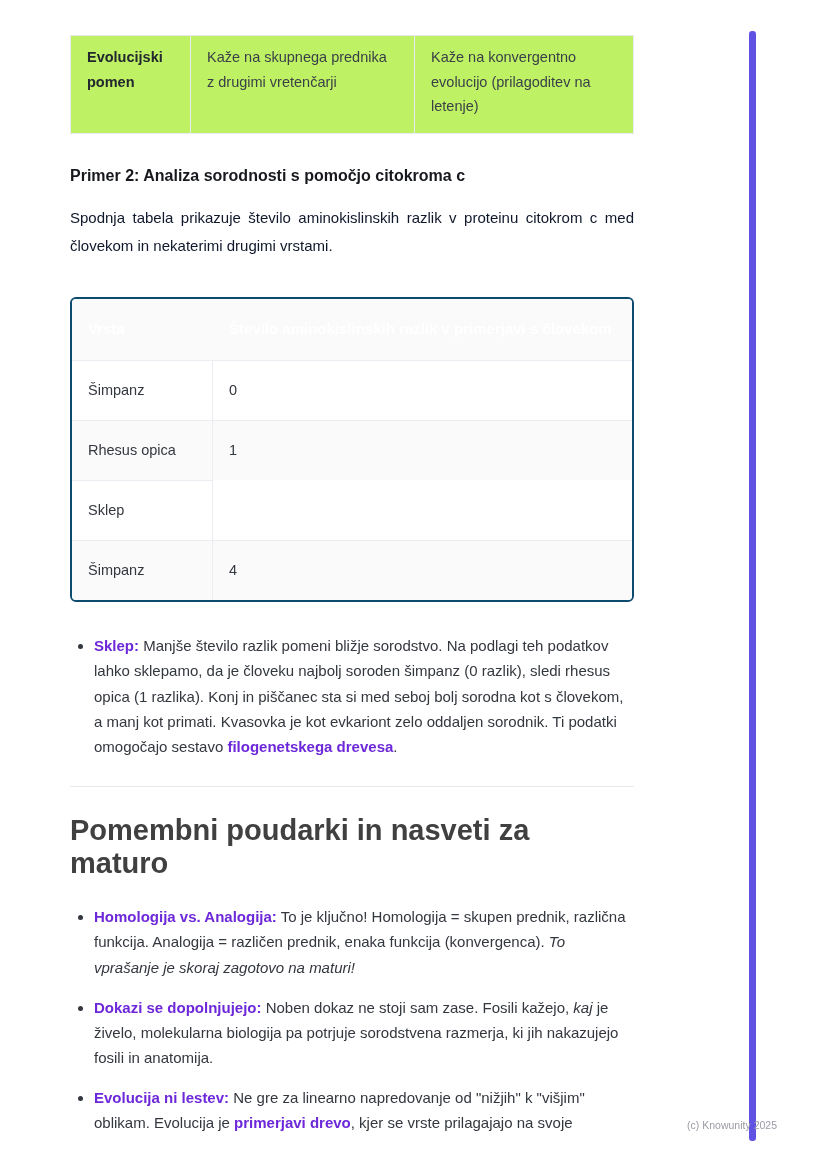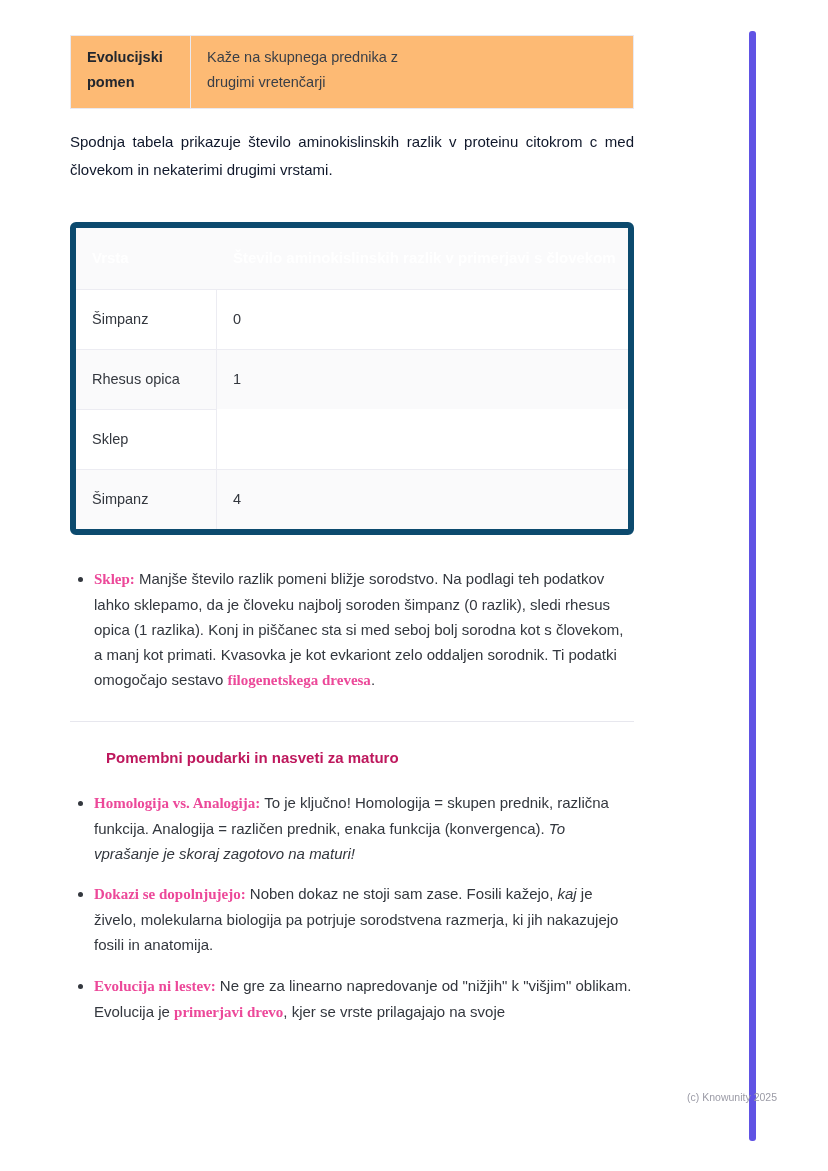--- a/index.html
+++ b/index.html
@@ -11,40 +11,40 @@
     position: relative;
     overflow: hidden;
   }
   .content { position: absolute; left: 70px; top: 35px; width: 564px; }
 
   
   .frag-table {
     display: grid;
     grid-template-columns: 120px 224px 220px;
     border: 1px solid #e9e9f0;
-    background: #fdba74;
+    background: #bef264;
     font-size: 14.5px;
     line-height: 1.7;
     color: #3a3f47;
   }
   .frag-cell { padding: 9px 16px 14px; border-right: 1px solid #e9e9f0; }
   .frag-cell:last-child { border-right: none; }
   .frag-cell.b { font-weight: bold; color: #23272e; }
 
   
   .h3 { margin-top: 33px; font-size: 16px; font-weight: bold; color: #16181d; }
   .intro {
     margin-top: 19px; font-size: 15px; line-height: 1.85;
     text-align: justify; color: #0f172a;
   }
 
   
   .main-table {
     margin-top: 38px;
-    border: 6px solid #0c4a6e;
+    border: 2px solid #0c4a6e;
     border-radius: 6px;
     overflow: hidden;
   }
   .mt-row { display: grid; grid-template-columns: 141px 423px; }
   .mt-row:nth-child(odd) { background: #fafafb; }
   .mt-header { background: #594be0; color: #ffffff; }
   .mt-header .mt-cell {
     font-weight: bold; font-size: 15px; line-height: 1.65;
     padding: 18px 16px; display: flex; align-items: center;
     border: none;
@@ -56,57 +56,58 @@
   .mt-cell.c0 { border-right: 1px solid #ececf2; padding-right: 24px; }
   .mt-header .mt-cell.c0 { border-right: none; }
 
   
   ul.bullets { margin-top: 31px; padding-left: 24px; }
   ul.bullets li {
     font-size: 15px; line-height: 1.68; color: #33373e;
     margin-bottom: 15px;
   }
   ul.bullets li:last-child { margin-bottom: 0; }
-  .seg-b { font-weight: bold; color: #ec4899; font-family: Liberation Serif, serif; }
+  .seg-b { font-weight: bold; color: #6d28d9; }
   .seg-i { font-style: italic; }
 
   .divider { margin-top: 27px; border: none; border-top: 1px solid #e7e7ee; }
 
   .h2-accent {
-    margin-top: 27px; font-size: 15px; font-weight: bold;
-    color: #be185d;
-    margin-left: 36px;
+    margin-top: 27px; font-size: 29px; font-weight: bold;
+    color: #404040;
   }
   ul.bullets.tips { margin-top: 24px; }
 
   
   .accent-bar {
     position: absolute; left: 749px; top: 31px;
     width: 7px; height: 1110px;
     background: #6053e4; border-radius: 3px;
     z-index: 1;
   }
   .watermark {
-    position: absolute; right: 51px; bottom: 68px;
+    position: absolute; right: 51px; bottom: 40px;
     font-size: 10.5px; color: #9b9ba6;
     z-index: 2;
   }
 </style>
 </head>
 <body>
 
 <div class="accent-bar"></div>
 
 <div class="content">
 
   <div class="frag-table">
     <div class="frag-cell b">Evolucijski pomen</div>
     <div class="frag-cell">Kaže na skupnega prednika z drugimi vretenčarji</div>
+    <div class="frag-cell">Kaže na konvergentno evolucijo (prilagoditev na letenje)</div>
   </div>
 
+  <div class="h3">Primer 2: Analiza sorodnosti s pomočjo citokroma c</div>
 
   <p class="intro">Spodnja tabela prikazuje število aminokislinskih razlik v proteinu citokrom c med človekom in nekaterimi drugimi vrstami.</p>
 
   <div class="main-table">
     <div class="mt-row mt-header">
       <div class="mt-cell c0">Vrsta</div>
       <div class="mt-cell">Število aminokislinskih razlik v primerjavi s človekom</div>
     </div>
     <div class="mt-row">
       <div class="mt-cell c0">Šimpanz</div>

